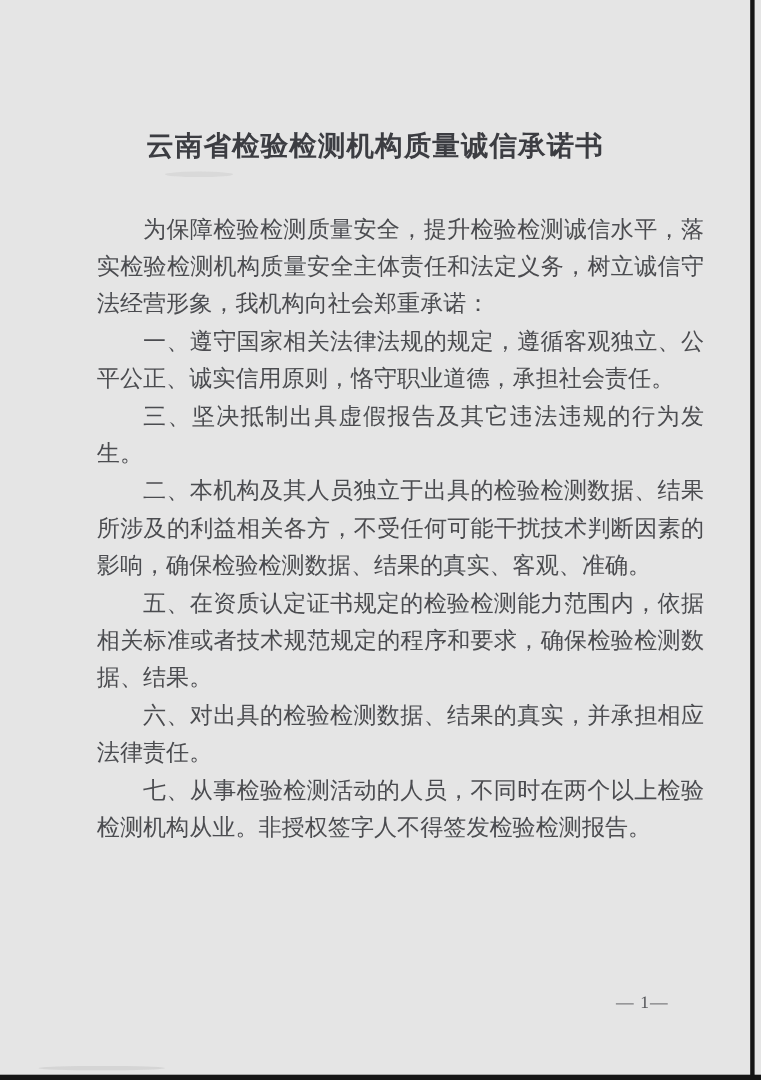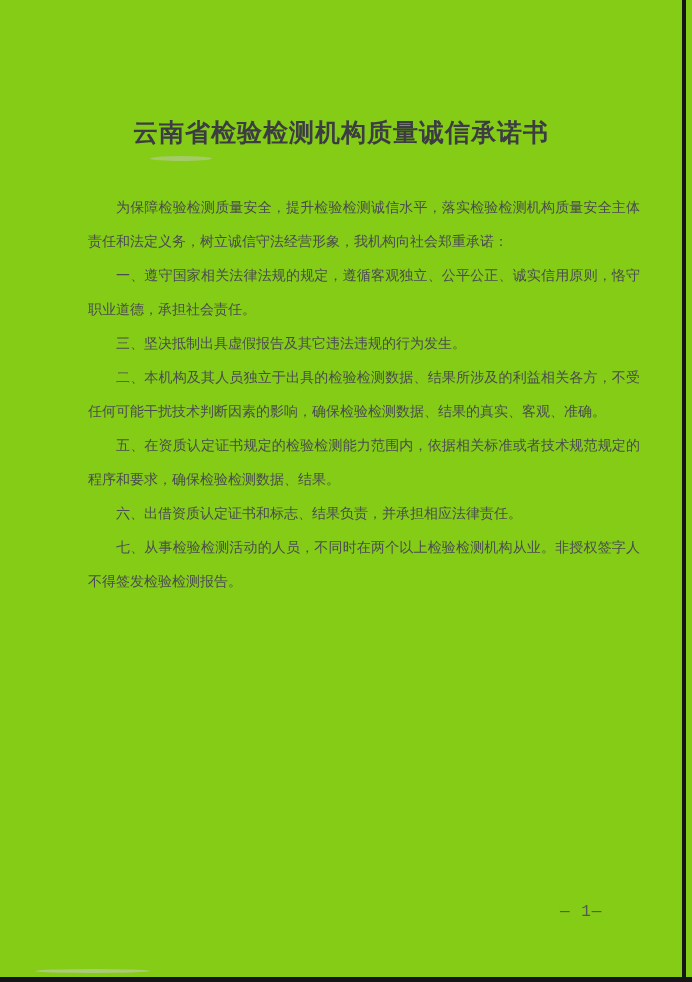--- a/index.html
+++ b/index.html
@@ -4,42 +4,42 @@
 <style>
   html, body {
     margin: 0;
     padding: 0;
     background: #ffffff;
   }
   .page {
     position: relative;
     width: 692px;
     height: 982px;
-    background: #84cc16;
+    background: #e5e5e5;
     overflow: hidden;
-    font-family: Liberation Mono, monospace;
+    font-family: Liberation Serif, serif;
   }
   .title {
     position: absolute;
     top: 116px;
     left: 0;
     right: 10px;
     margin: 0;
     text-align: center;
     font-size: 25px;
     font-weight: 700;
     letter-spacing: 1px;
     color: #3c3d42;
   }
   .content {
     position: absolute;
     top: 191px;
     left: 88px;
     width: 552px;
-    font-size: 14px;
+    font-size: 21px;
     line-height: 34px;
     color: #4b4c50;
     text-align: justify;
   }
   .content p {
     margin: 0;
     padding: 0;
     text-indent: 2em;
   }
   .page-number {
@@ -97,21 +97,21 @@
   <h1 class="title">云南省检验检测机构质量诚信承诺书</h1>
 
   <div class="smudge smudge-title"></div>
 
   <div class="content">
     <p>为保障检验检测质量安全，提升检验检测诚信水平，落实检验检测机构质量安全主体责任和法定义务，树立诚信守法经营形象，我机构向社会郑重承诺：</p>
     <p>一、遵守国家相关法律法规的规定，遵循客观独立、公平公正、诚实信用原则，恪守职业道德，承担社会责任。</p>
     <p>三、坚决抵制出具虚假报告及其它违法违规的行为发生。</p>
     <p>二、本机构及其人员独立于出具的检验检测数据、结果所涉及的利益相关各方，不受任何可能干扰技术判断因素的影响，确保检验检测数据、结果的真实、客观、准确。</p>
     <p>五、在资质认定证书规定的检验检测能力范围内，依据相关标准或者技术规范规定的程序和要求，确保检验检测数据、结果。</p>
-    <p>六、出借资质认定证书和标志、结果负责，并承担相应法律责任。</p>
+    <p>六、对出具的检验检测数据、结果的真实，并承担相应法律责任。</p>
     <p>七、从事检验检测活动的人员，不同时在两个以上检验检测机构从业。非授权签字人不得签发检验检测报告。</p>
   </div>
 
   <div class="page-number">— 1—</div>
 
   <div class="smudge smudge-bottom"></div>
 
   <div class="scan-edge-right"></div>
   <div class="scan-edge-bottom"></div>
 

